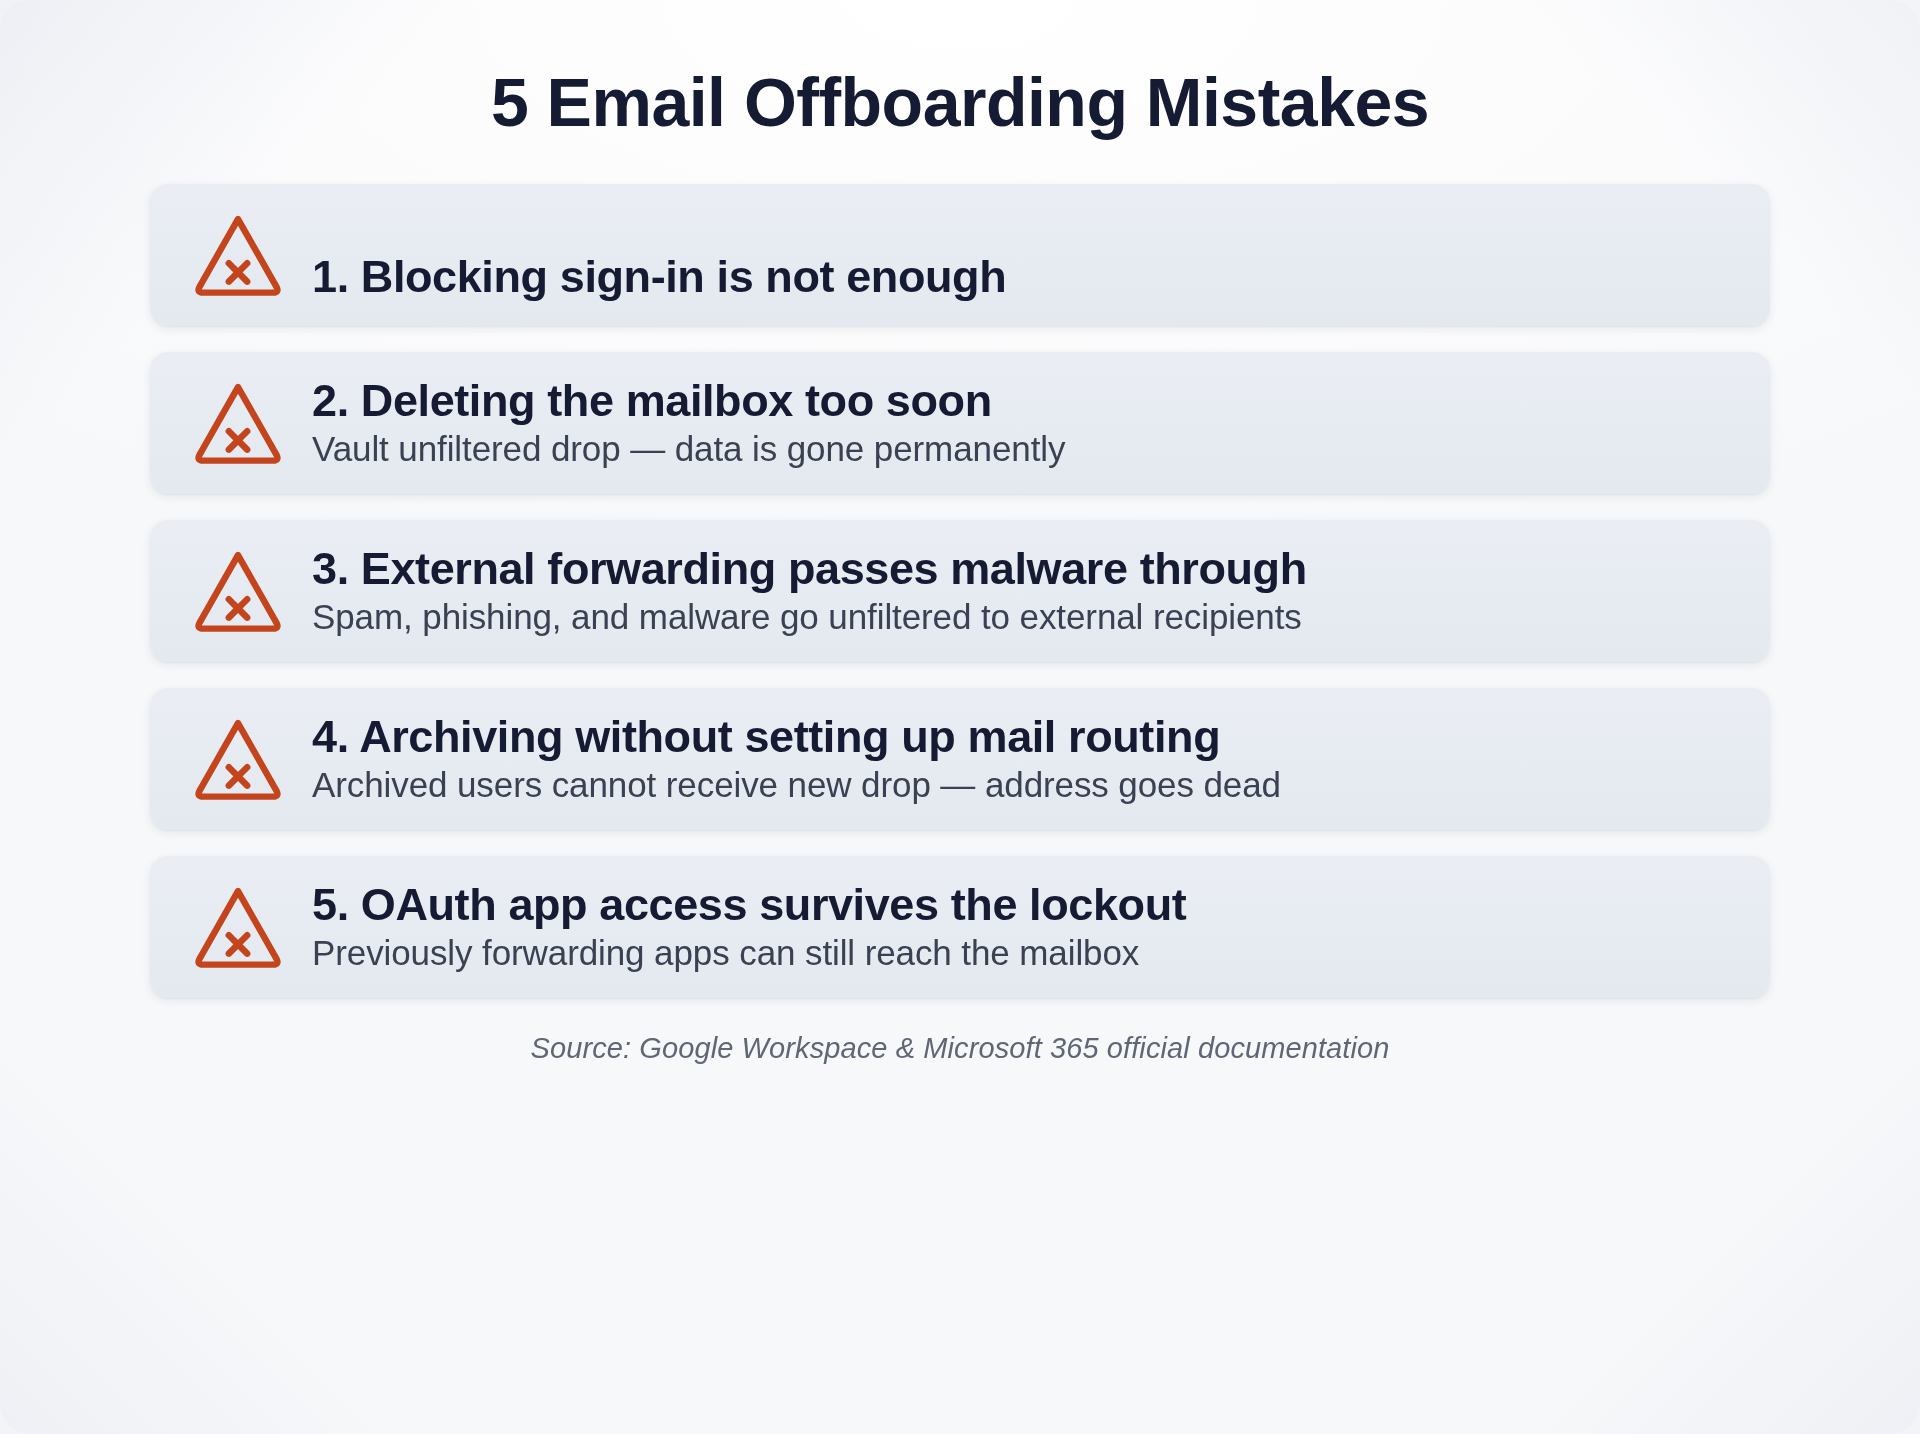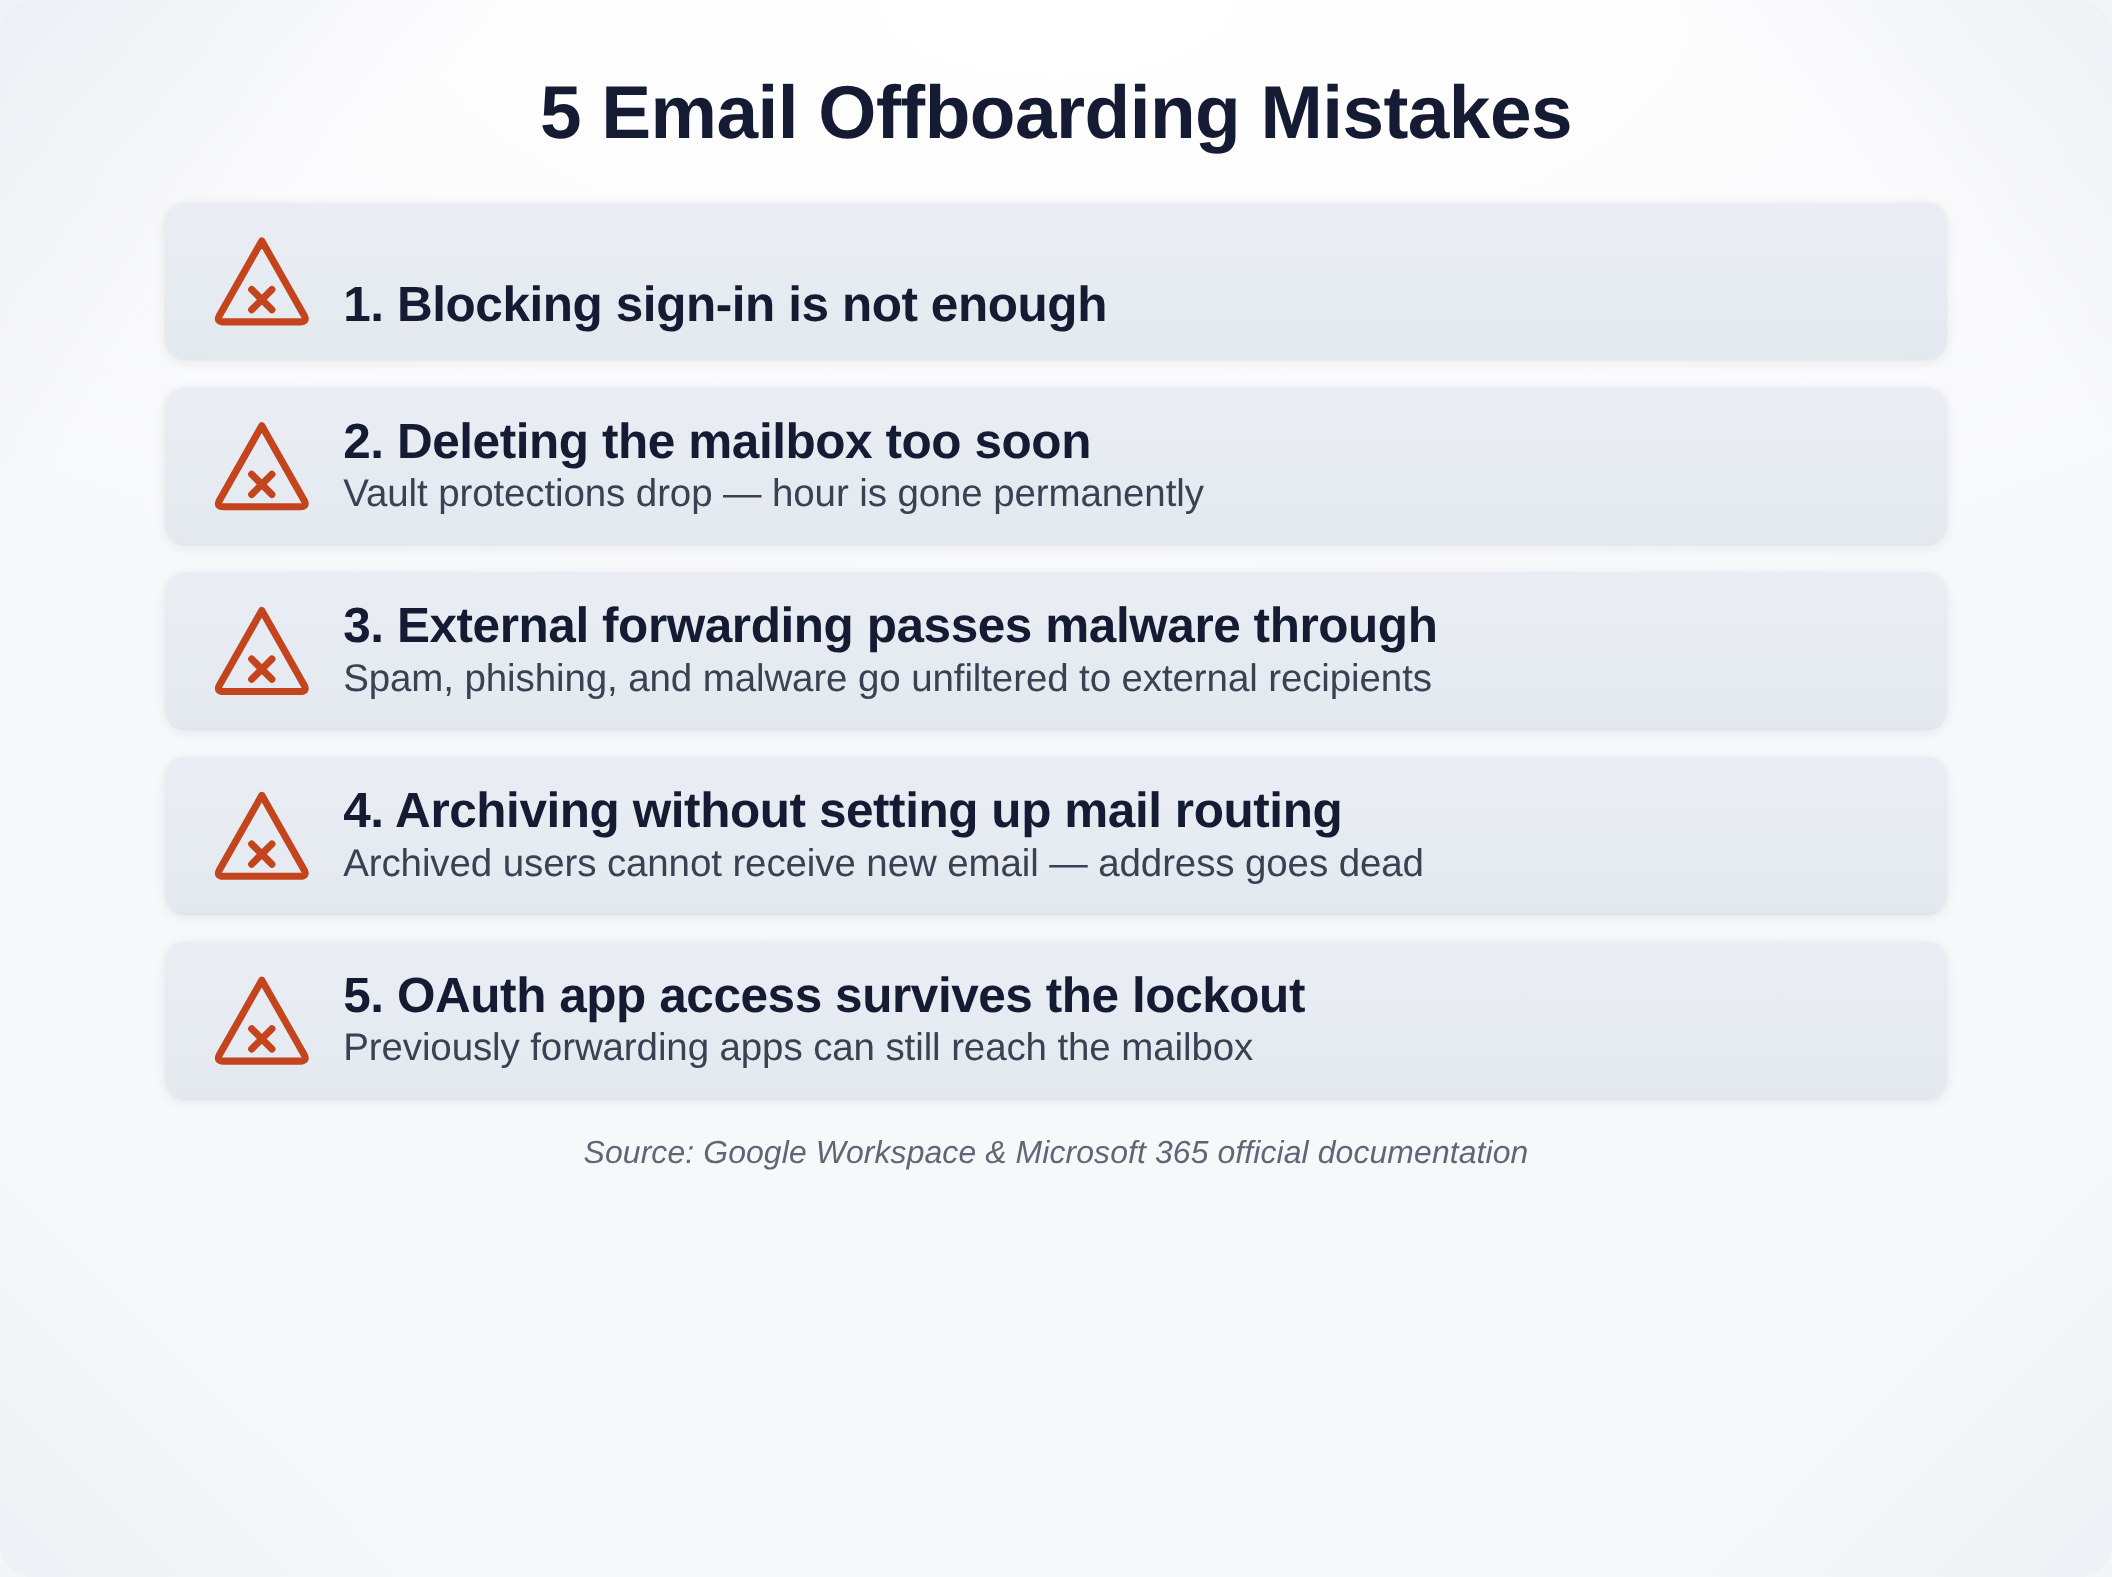--- a/index.html
+++ b/index.html
@@ -154,21 +154,21 @@
 
     <div class="card">
       <span class="card-icon">
         <svg viewBox="0 0 100 100" aria-hidden="true">
           <path d="M50 12 L92 86 Q95 92 88 92 L12 92 Q5 92 8 86 Z" fill="none" stroke="#c4451d" stroke-width="7" stroke-linejoin="round" stroke-linecap="round"></path>
           <path d="M40 60 L60 80 M60 60 L40 80" fill="none" stroke="#c4451d" stroke-width="7" stroke-linecap="round"></path>
         </svg>
       </span>
       <div class="card-text">
         <p class="card-heading">2. Deleting the mailbox too soon</p>
-        <p class="card-sub">Vault protections drop — hour is gone permanently</p>
+        <p class="card-sub">Vault unfiltered drop — data is gone permanently</p>
       </div>
     </div>
 
     <div class="card">
       <span class="card-icon">
         <svg viewBox="0 0 100 100" aria-hidden="true">
           <path d="M50 12 L92 86 Q95 92 88 92 L12 92 Q5 92 8 86 Z" fill="none" stroke="#c4451d" stroke-width="7" stroke-linejoin="round" stroke-linecap="round"></path>
           <path d="M40 60 L60 80 M60 60 L40 80" fill="none" stroke="#c4451d" stroke-width="7" stroke-linecap="round"></path>
         </svg>
       </span>
@@ -180,21 +180,21 @@
 
     <div class="card">
       <span class="card-icon">
         <svg viewBox="0 0 100 100" aria-hidden="true">
           <path d="M50 12 L92 86 Q95 92 88 92 L12 92 Q5 92 8 86 Z" fill="none" stroke="#c4451d" stroke-width="7" stroke-linejoin="round" stroke-linecap="round"></path>
           <path d="M40 60 L60 80 M60 60 L40 80" fill="none" stroke="#c4451d" stroke-width="7" stroke-linecap="round"></path>
         </svg>
       </span>
       <div class="card-text">
         <p class="card-heading">4. Archiving without setting up mail routing</p>
-        <p class="card-sub">Archived users cannot receive new email — address goes dead</p>
+        <p class="card-sub">Archived users cannot receive new drop — address goes dead</p>
       </div>
     </div>
 
     <div class="card">
       <span class="card-icon">
         <svg viewBox="0 0 100 100" aria-hidden="true">
           <path d="M50 12 L92 86 Q95 92 88 92 L12 92 Q5 92 8 86 Z" fill="none" stroke="#c4451d" stroke-width="7" stroke-linejoin="round" stroke-linecap="round"></path>
           <path d="M40 60 L60 80 M60 60 L40 80" fill="none" stroke="#c4451d" stroke-width="7" stroke-linecap="round"></path>
         </svg>
       </span>

